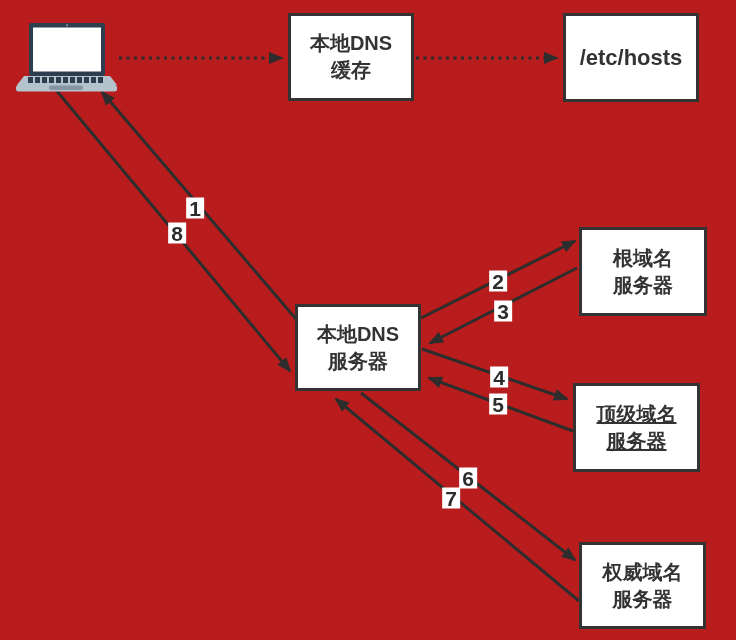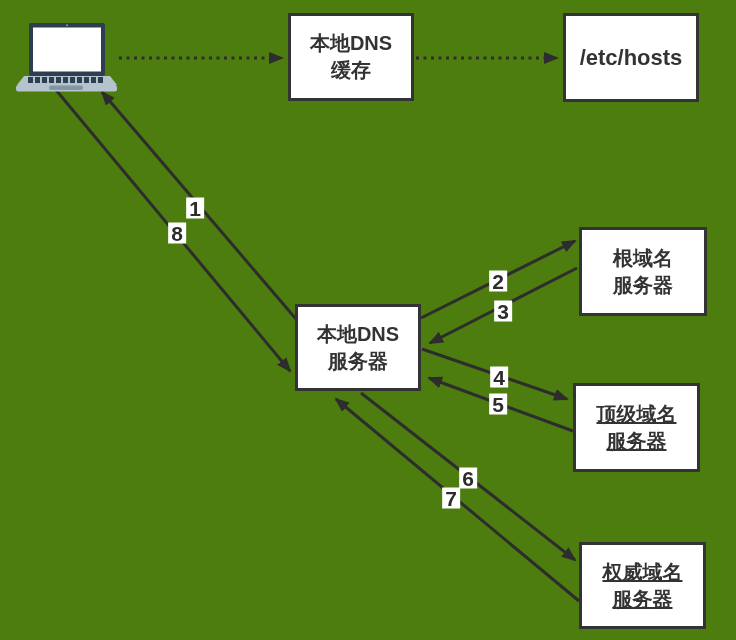--- a/index.html
+++ b/index.html
@@ -1,19 +1,19 @@
 <!DOCTYPE html>
 <html><head>
 <meta charset="utf-8">
 <style>
   html,body{margin:0;padding:0;background:#ffffff;}
   .canvas{
     position:relative;
     width:736px;height:640px;
-    background:#4d7c0f;
+    background:#b91c1c;
     overflow:hidden;
     font-family:"Liberation Sans","DejaVu Sans",sans-serif;
   }
   .arrow-layer{
     position:absolute;left:0;top:0;width:736px;height:640px;
   }
   .node{
     position:absolute;
     box-sizing:border-box;
     border:3px solid #333333;
@@ -24,21 +24,21 @@
     color:#333333;
     font-size:20px;
     line-height:1.35;
     white-space:pre-line;
   }
   .node-dns-cache {left:288px;top:13px; width:126px;height:88px;}
   .node-etc-hosts {left:563px;top:13px; width:136px;height:89px;font-size:22px;}
   .node-local-dns {left:295px;top:304px;width:126px;height:87px;}
   .node-root-dns  {left:579px;top:227px;width:128px;height:89px;}
   .node-tld-dns   {left:573px;top:383px;width:127px;height:89px;text-decoration:underline;}
-  .node-auth-dns  {left:579px;top:542px;width:127px;height:87px;text-decoration:underline;}
+  .node-auth-dns  {left:579px;top:542px;width:127px;height:87px;}
   .step{
     position:absolute;
     transform:translate(-50%,-50%);
     font-weight:700;
     font-size:21px;
     color:#2d2d2d;
     background:#ffffff;
     padding:0 3px;
     line-height:1;
   }

